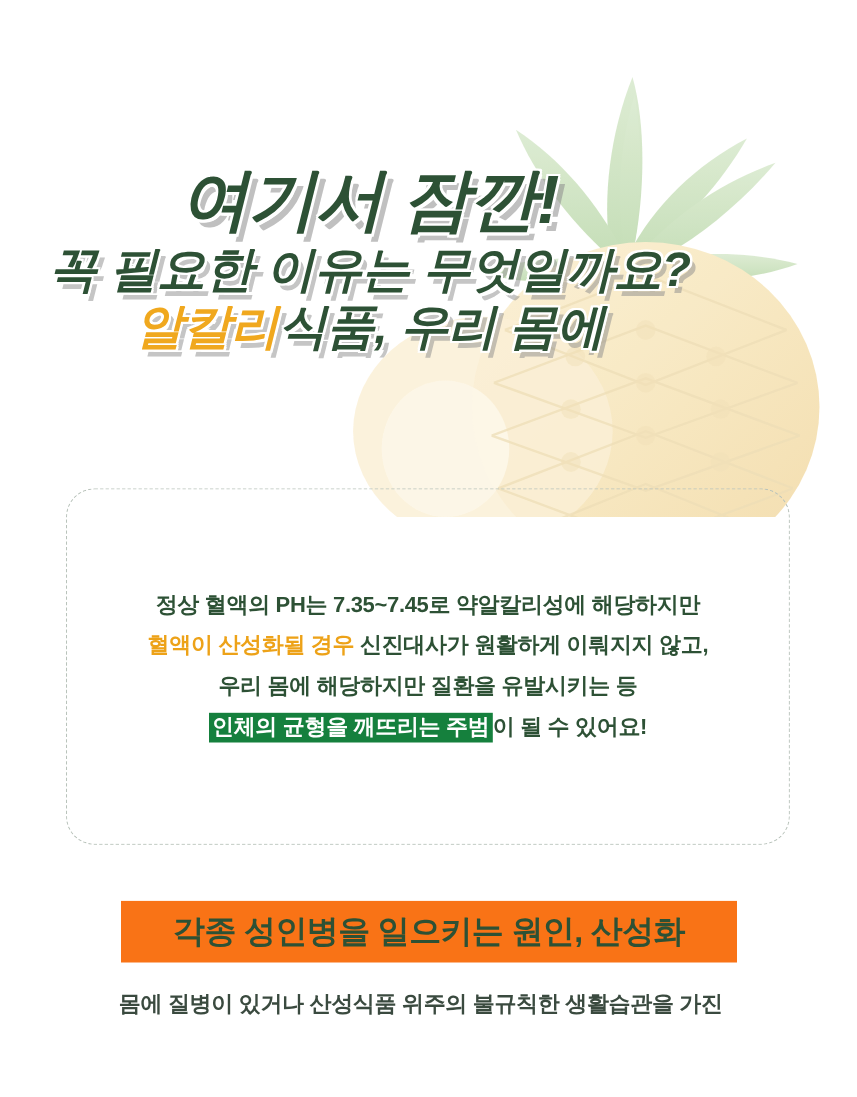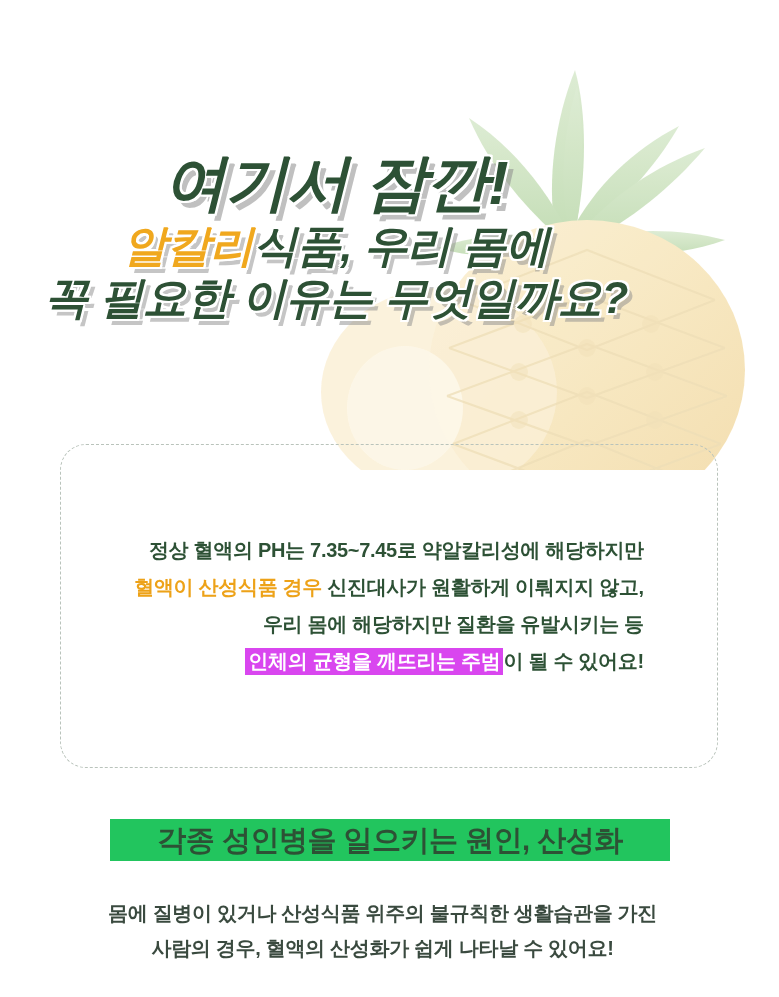--- a/index.html
+++ b/index.html
@@ -87,55 +87,55 @@
     border-radius: 26px;
     background: transparent;
     box-sizing: border-box;
     z-index: 3;
     display: flex;
     flex-direction: column;
     align-items: center;
     justify-content: center;
   }
   .card-lines {
-    text-align: right;
+    text-align: center;
     color: #2d5135;
     font-size: 20px;
     font-weight: 700;
     line-height: 1.85;
     letter-spacing: -0.3px;
   }
   .card-lines .ln { white-space: nowrap; }
 
   .inline-orange {
     color: #eda218;
     font-weight: 800;
     text-shadow:
       1.5px 0 0 #ffffff, -1.5px 0 0 #ffffff,
       0 1.5px 0 #ffffff, 0 -1.5px 0 #ffffff,
       1.5px 1.5px 0 #ffffff, -1.5px 1.5px 0 #ffffff,
       1.5px -1.5px 0 #ffffff, -1.5px -1.5px 0 #ffffff;
   }
   .inline-hl {
-    background: #d946ef;
+    background: #15803d;
     color: #ffffff;
     font-weight: 800;
     padding: 2px 3px 3px 3px;
     box-decoration-break: clone;
     -webkit-box-decoration-break: clone;
   }
 
   
   .banner {
     position: absolute;
     top: 819px;
     left: 110px;
     width: 560px;
-    height: 42px;
-    background: #22c55e;
+    height: 56px;
+    background: #f97316;
     z-index: 3;
     display: flex;
     align-items: center;
     justify-content: center;
   }
   .banner-text {
     color: #2d5135;
     font-size: 29px;
     font-weight: 800;
     letter-spacing: -0.5px;
@@ -219,35 +219,34 @@
           <circle cx="200" cy="420" r="9"></circle>
           <circle cx="268" cy="396" r="9"></circle>
           <circle cx="336" cy="420" r="9"></circle>
         </g>
       </g>
     </svg>
   </div>
 
   <div class="title-block">
     <div class="title-line title-main">여기서 잠깐!</div>
+    <div class="title-line title-sub">꼭 필요한 이유는 무엇일까요?</div>
     <div class="title-line title-sub"><span class="title-accent">알칼리</span><span>식품, 우리 몸에</span></div>
-    <div class="title-line title-sub">꼭 필요한 이유는 무엇일까요?</div>
   </div>
 
   <div class="content-card">
     <div class="card-lines">
       <div class="ln">정상 혈액의 PH는 7.35~7.45로 약알칼리성에 해당하지만</div>
-      <div class="ln"><span class="inline-orange">혈액이 산성식품 경우</span><span> 신진대사가 원활하게 이뤄지지 않고,</span></div>
+      <div class="ln"><span class="inline-orange">혈액이 산성화될 경우</span><span> 신진대사가 원활하게 이뤄지지 않고,</span></div>
       <div class="ln">우리 몸에 해당하지만 질환을 유발시키는 등</div>
       <div class="ln"><span class="inline-hl">인체의 균형을 깨뜨리는 주범</span><span>이 될 수 있어요!</span></div>
     </div>
   </div>
 
   <div class="banner">
     <span class="banner-text">각종 성인병을 일으키는 원인, 산성화</span>
   </div>
 
   <div class="closing">
     <div class="ln">몸에 질병이 있거나 산성식품 위주의 불규칙한 생활습관을 가진</div>
-    <div class="ln">사람의 경우, 혈액의 산성화가 쉽게 나타날 수 있어요!</div>
   </div>
 
 </div>
 
 </body></html>

